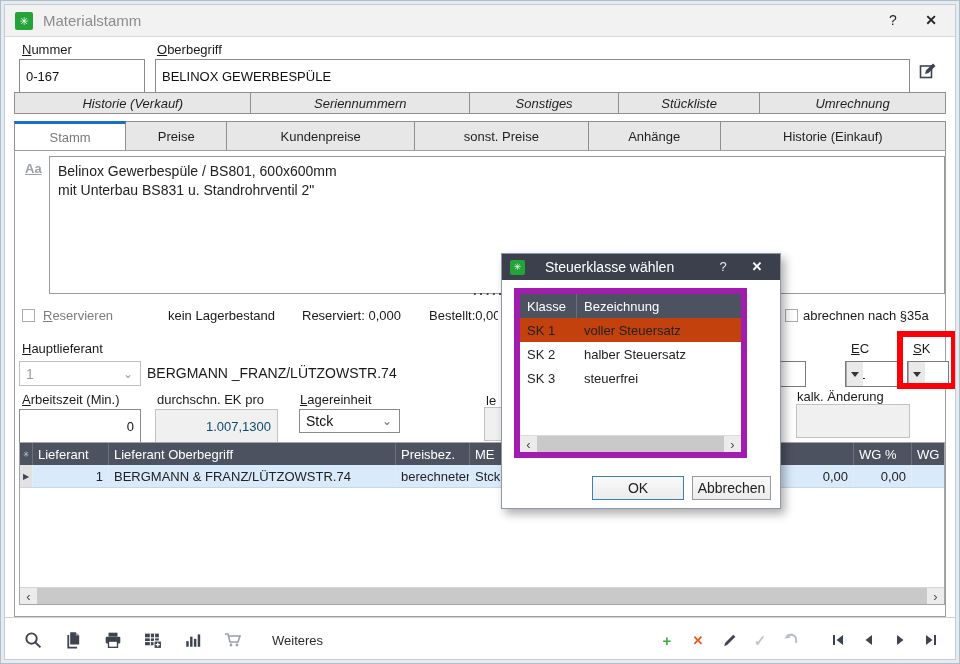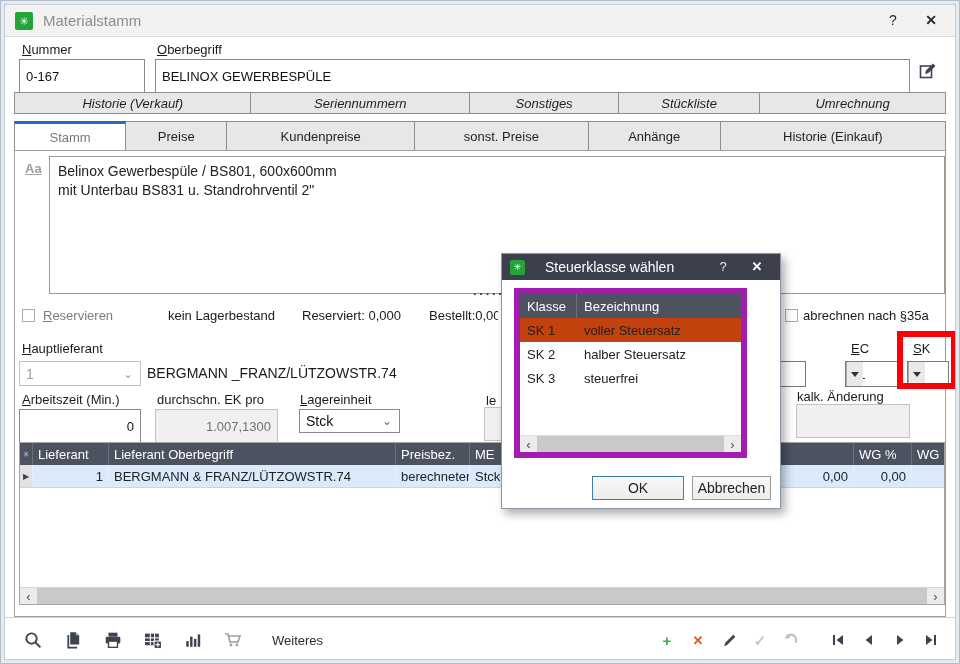--- a/index.html
+++ b/index.html
@@ -13,21 +13,21 @@
   .tb-btn{position:absolute;top:7px;font-size:14px;color:#262626;width:20px;text-align:center;cursor:default;}
   .tb-help{right:52px;}
   .tb-close{right:14px;font-weight:bold;}
 
   .ak::first-letter{text-decoration:underline;}
   .lbl,.txt{position:absolute;font-size:13px;color:#1a1a1a;white-space:nowrap;}
   .gray{color:#7d7d7d;}
   .inp{position:absolute;border:1px solid #8a8a8a;background:#fff;font-size:13px;color:#111;
        display:flex;align-items:center;padding:16px 6px;box-sizing:border-box;white-space:nowrap;}
   .inp.right{justify-content:flex-end;}
-  .inp.disabled{background:#f0f0f0;color:#737373;border-color:#c2c2c2;}
+  .inp.disabled{background:#f0f0f0;color:#0c4a6e;border-color:#c2c2c2;}
 
   
   .tabrow{position:absolute;left:9px;width:932px;display:flex;}
   .tab{border:1px solid #8f8f8f;border-left:none;background:#e7e7e7;display:flex;align-items:center;justify-content:center;
        font-size:13px;color:#1f1f1f;box-sizing:border-box;height:100%;}
   .tab:first-child{border-left:1px solid #8f8f8f;}
   .tabrow1{top:87px;height:22px;font-style:italic;}
   .tabrow2{top:116px;height:30px;}
   .tab--active{background:#fff;border-top:3px solid #1b6ec2;border-bottom:1px solid #fff;color:#787878;}
 

